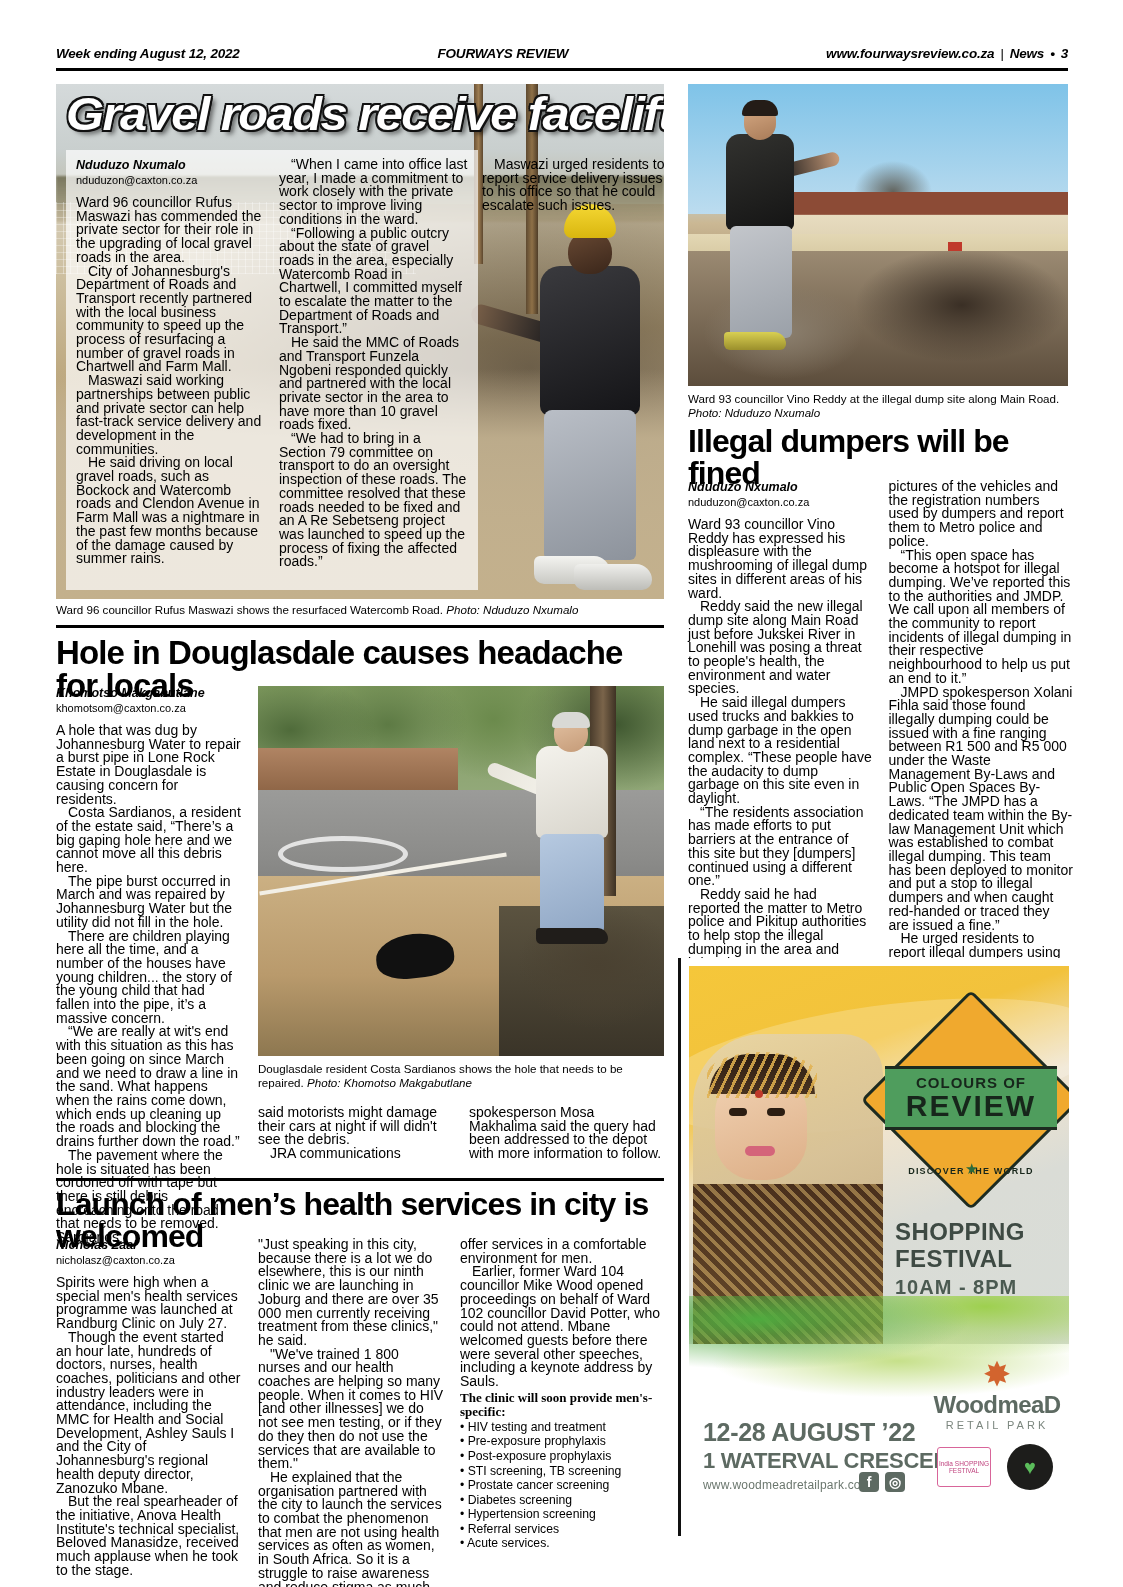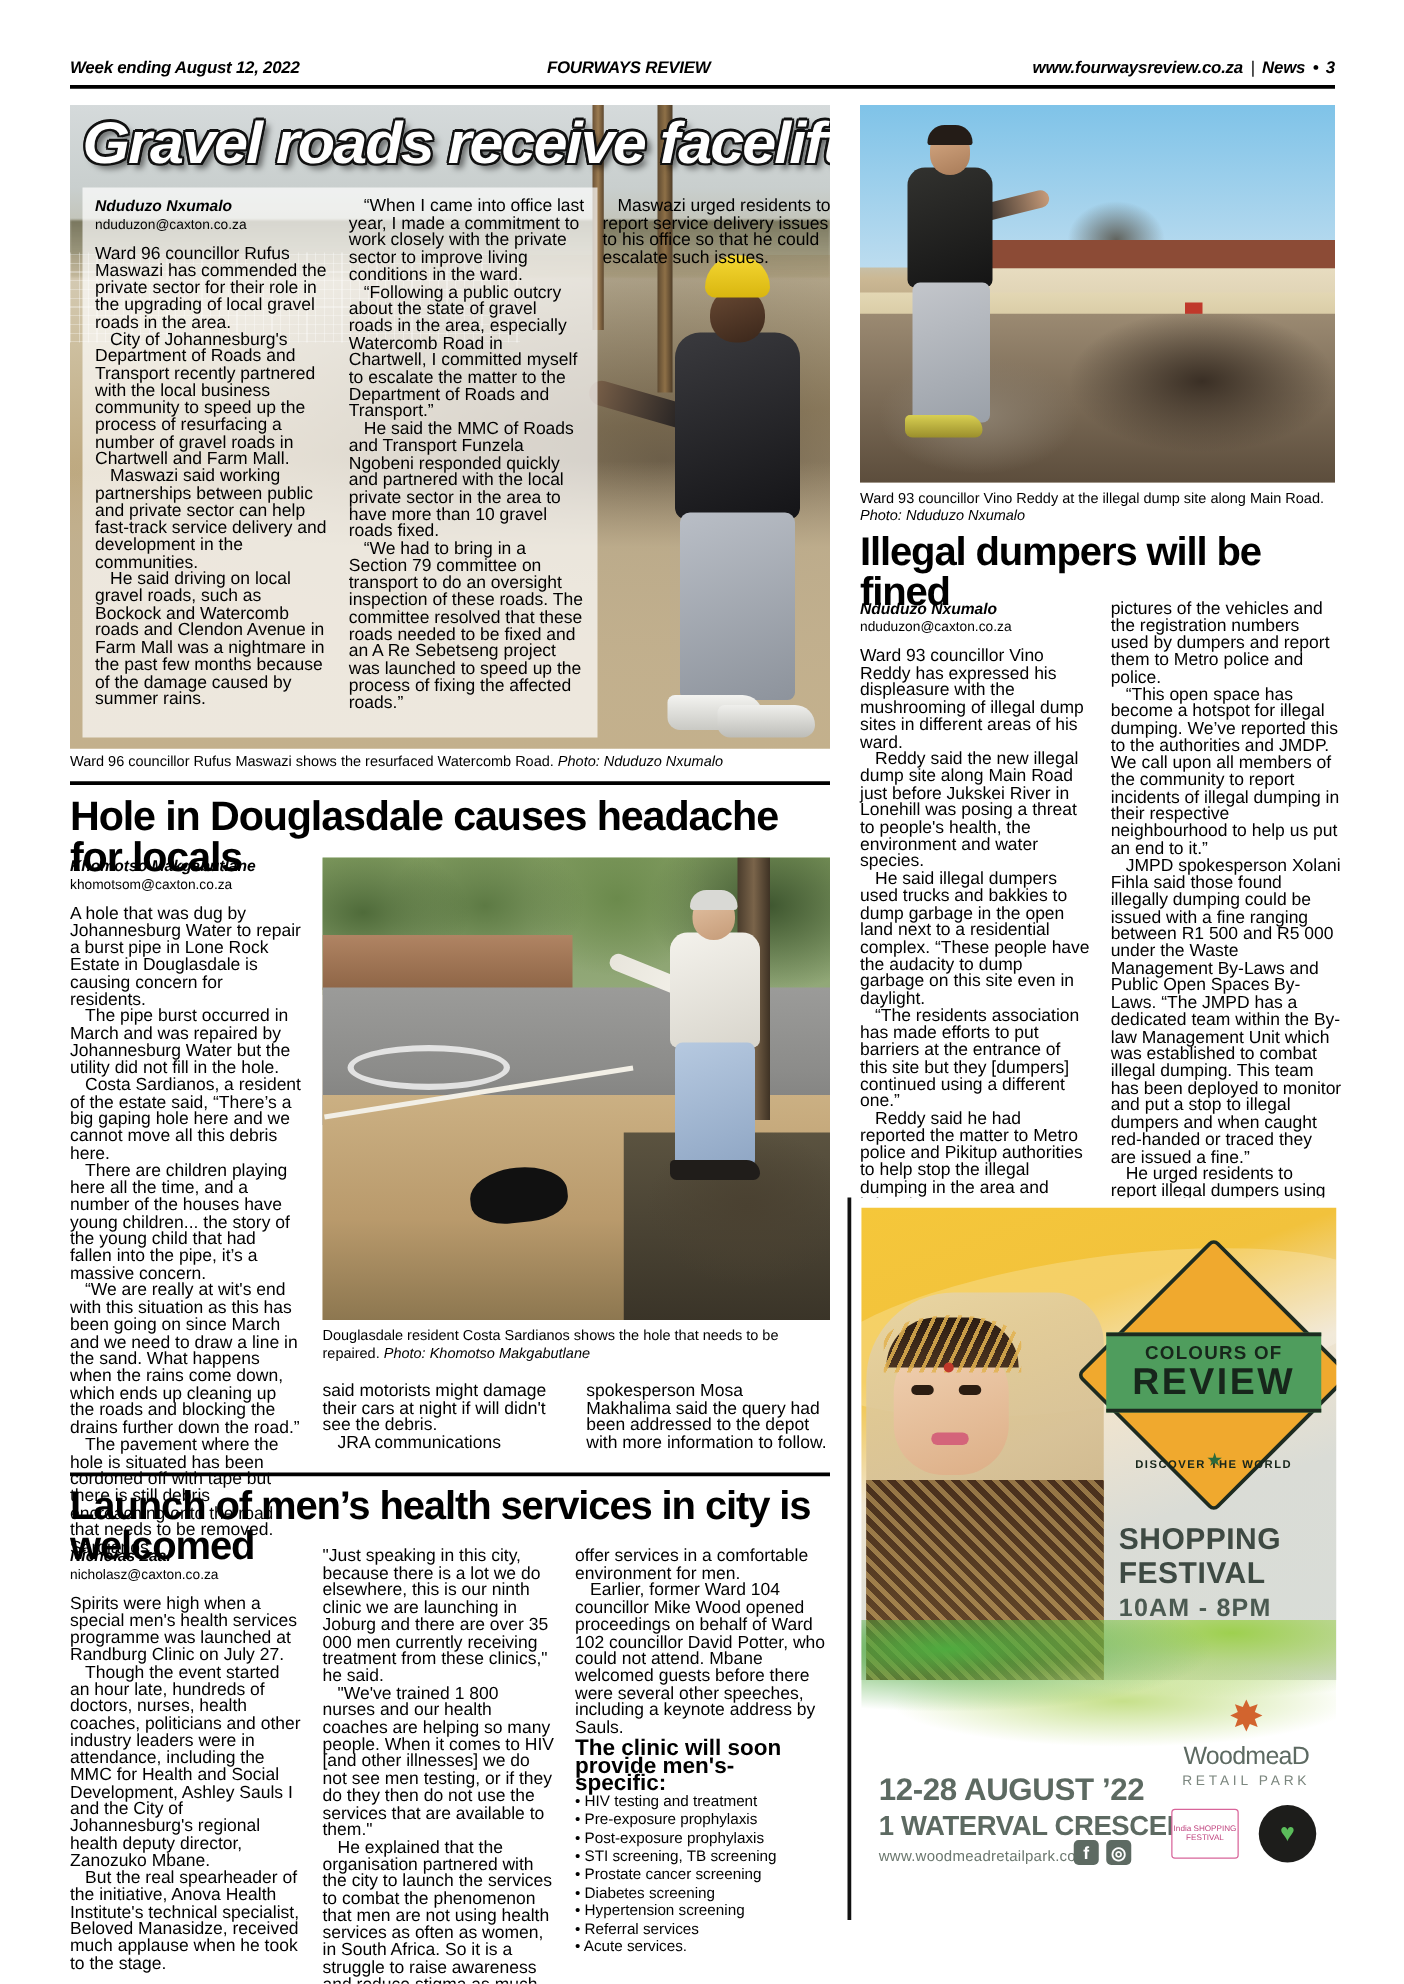--- a/index.html
+++ b/index.html
@@ -266,22 +266,22 @@
     position:absolute; left:56px; top:1188px; width:608px;
     font-size:32px;
   }
   #art-health {
     position:absolute; left:56px; top:1238px; width:608px; height:320px;
     display:flex; gap:16px;
   }
   #art-health > div { width:186px; }
   #art-health > div:nth-child(3) { width:200px; }
   .sub-bold {
-    font-family:Liberation Sans, sans-serif;
-    font-weight:bold; font-size:18px; line-height:14px; margin:2px 0 1px 0;
+    font-family:Liberation Serif, serif;
+    font-weight:bold; font-size:13px; line-height:14px; margin:2px 0 1px 0;
   }
   .bullets {
     font-family:"Liberation Sans", sans-serif;
     font-size:12.2px; line-height:14.6px; margin:0; padding:0; list-style:none;
   }
 
   
   #photo-dump {
     position:absolute; left:688px; top:84px; width:380px; height:302px;
     overflow:hidden;
@@ -462,22 +462,22 @@
   .ad-social { position:absolute; left:170px; top:506px; display:flex; gap:6px; }
   .ad-social .sq {
     width:20px; height:20px; background:#5d6a62; border-radius:4px;
     color:#fff; font-family:"Liberation Sans", sans-serif; font-weight:bold;
     font-size:14px; display:flex; align-items:center; justify-content:center;
   }
 
   .ad-wood { position:absolute; left:244px; top:392px; width:128px; text-align:center; }
   .ad-wood .burst { font-size:34px; line-height:34px; color:#d2642e; }
   .ad-wood .name {
-    font-family:"Liberation Sans", sans-serif; font-weight:normal;
-    font-size:20px; color:#5d6a62; letter-spacing:-0.6px; line-height:26px;
+    font-family:"Liberation Sans", sans-serif; font-weight:bold;
+    font-size:24px; color:#5d6a62; letter-spacing:-0.6px; line-height:26px;
   }
   .ad-wood .sub {
     font-family:"Liberation Sans", sans-serif;
     font-size:11px; color:#7b867e; letter-spacing:3px; line-height:14px;
   }
   .ad-badges { position:absolute; left:248px; top:478px; display:flex; gap:16px; align-items:center; }
   .badge-pink {
     width:54px; height:40px; background:#fff; border:1.5px solid #d8659a; border-radius:3px;
     font-family:"Liberation Sans", sans-serif; font-size:6.5px; color:#c0447f;
     display:flex; flex-direction:column; align-items:center; justify-content:center; text-align:center;
@@ -554,22 +554,22 @@
   <div id="rule-gravel" class="hrule"></div>
 
   <div id="head-hole" class="headline">Hole in Douglasdale causes headache for locals</div>
 
   <div id="art-hole">
     <div id="hole-col1">
       <div class="byline-name">Khomotso Makgabutlane</div>
       <div class="byline-mail">khomotsom@caxton.co.za</div>
       <div class="col-text">
         <p class="first">A hole that was dug by Johannesburg Water to repair a burst pipe in Lone Rock Estate in Douglasdale is causing concern for residents.</p>
+        <p>Costa Sardianos, a resident of the estate said, “There’s a big gaping hole here and we cannot move all this debris here.</p>
         <p>The pipe burst occurred in March and was repaired by Johannesburg Water but the utility did not fill in the hole.</p>
-        <p>Costa Sardianos, a resident of the estate said, “There’s a big gaping hole here and we cannot move all this debris here.</p>
         <p>There are children playing here all the time, and a number of the houses have young children... the story of the young child that had fallen into the pipe, it’s a massive concern.</p>
         <p>“We are really at wit's end with this situation as this has been going on since March and we need to draw a line in the sand. What happens when the rains come down, which ends up cleaning up the roads and blocking the drains further down the road.”</p>
         <p>The pavement where the hole is situated has been cordoned off with tape but there is still debris encroaching onto the road that needs to be removed. Sardianos</p>
       </div>
     </div>
 
     <div class="hole-photo">
       <div class="trees"></div>
       <div class="wall"></div>
       <div class="road"></div>

